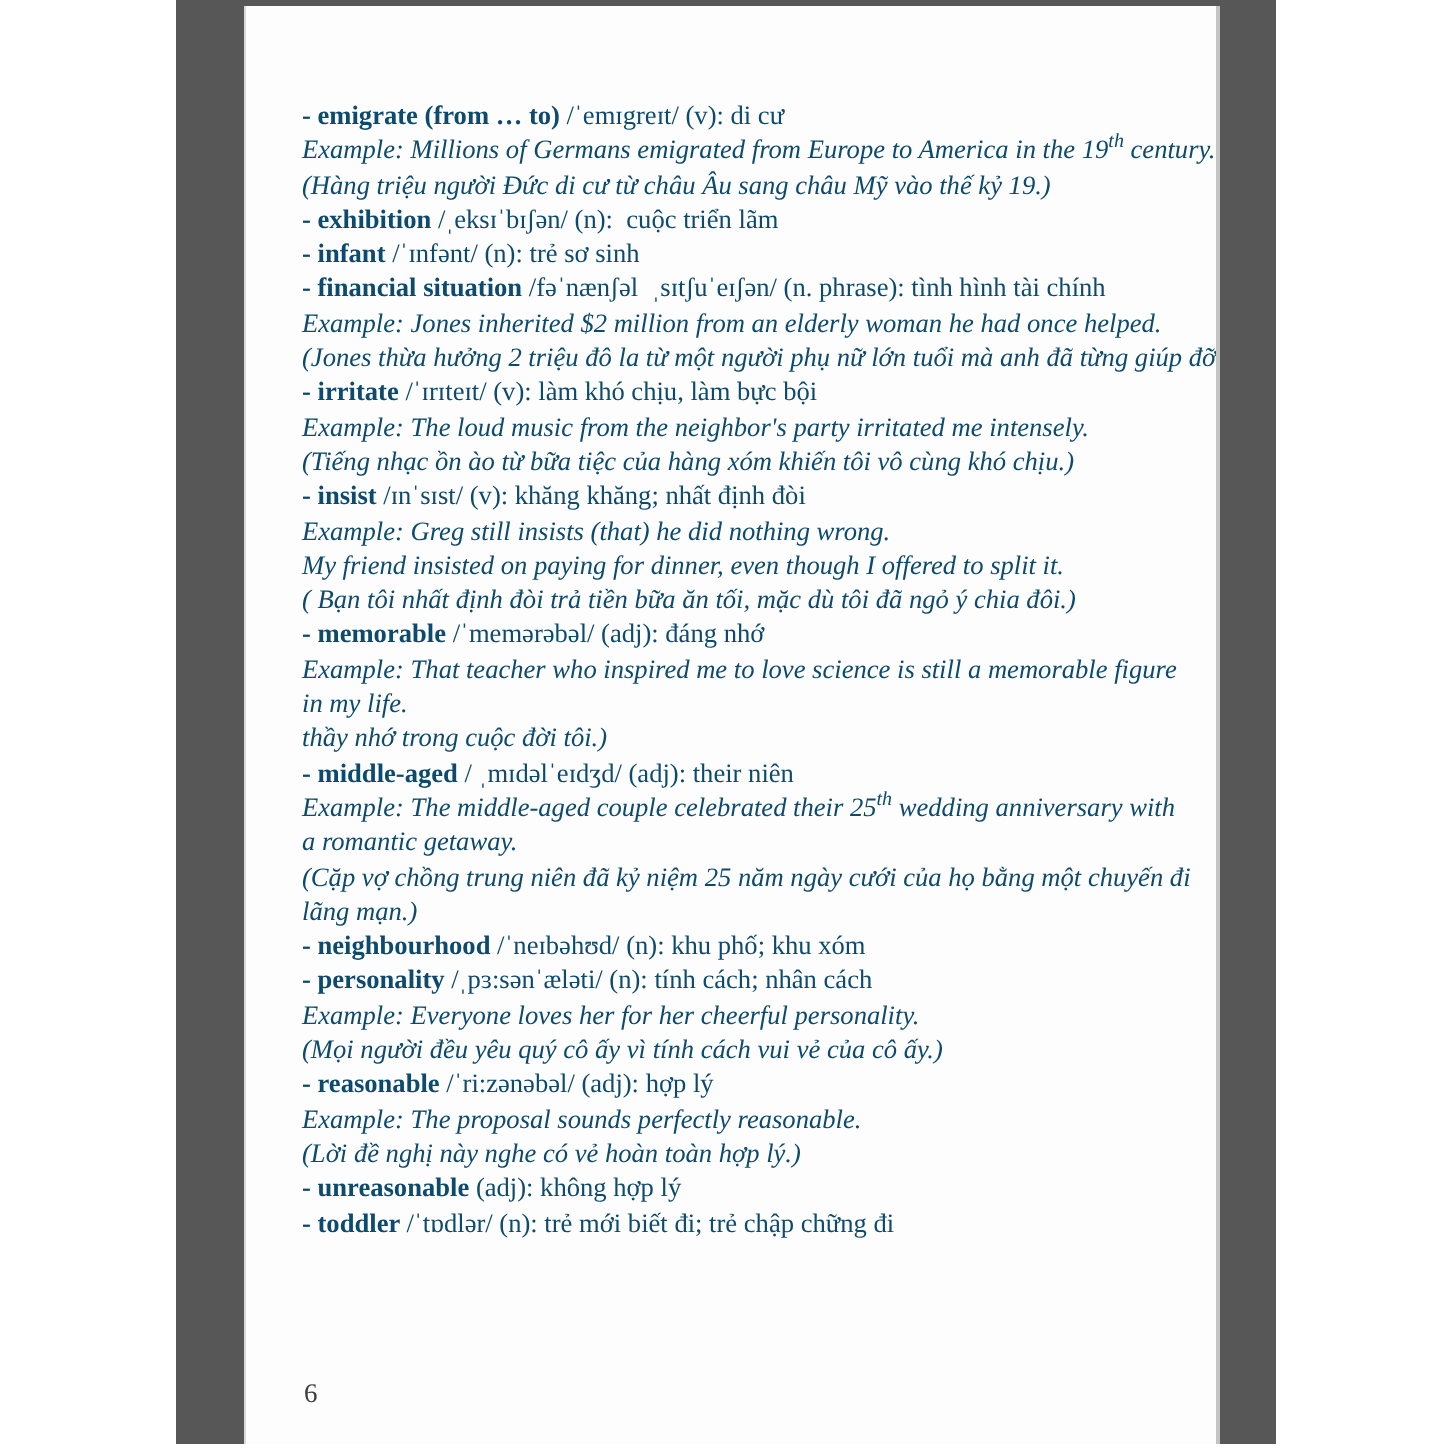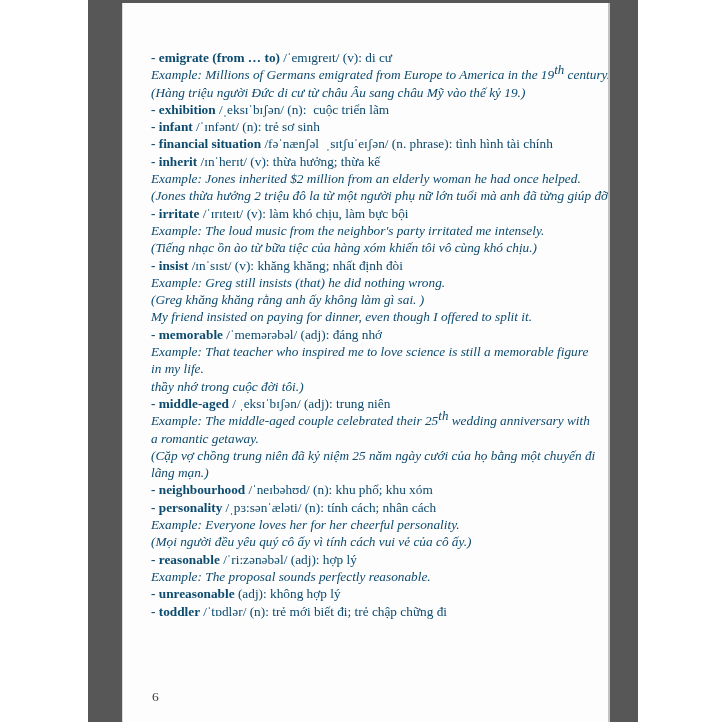--- a/index.html
+++ b/index.html
@@ -49,21 +49,21 @@
     line-height: 17.3px;
     color: #0c4a6e;
     white-space: pre;
   }
   .example, .translation {
     font-style: italic;
   }
   .seg-bold { font-weight: bold; }
   .seg-sup {
     vertical-align: super;
-    font-size: 13px;
+    font-size: 10px;
     line-height: 0;
     font-style: italic;
   }
   .page-number {
     position: absolute;
     left: 29px;
     bottom: 17px;
     font-size: 13.5px;
     color: #3c3c3c;
   }
@@ -74,44 +74,44 @@
 <div class="canvas">
   <div class="photo">
     <div class="page">
       <div class="content">
           <div class="line entry"><span class="seg-bold">- emigrate (from … to) </span><span class="seg-plain">/ˈemɪgreɪt/ (v): di cư</span></div>
           <div class="line example"><span class="seg-plain">Example: Millions of Germans emigrated from Europe to America in the 19</span><span class="seg-sup">th</span><span class="seg-plain"> century.</span></div>
           <div class="line translation"><span class="seg-plain">(Hàng triệu người Đức di cư từ châu Âu sang châu Mỹ vào thế kỷ 19.)</span></div>
           <div class="line entry"><span class="seg-bold">- exhibition </span><span class="seg-plain">/ˌeksɪˈbɪʃən/ (n):  cuộc triển lãm</span></div>
           <div class="line entry"><span class="seg-bold">- infant </span><span class="seg-plain">/ˈɪnfənt/ (n): trẻ sơ sinh</span></div>
           <div class="line entry"><span class="seg-bold">- financial situation </span><span class="seg-plain">/fəˈnænʃəl  ˌsɪtʃuˈeɪʃən/ (n. phrase): tình hình tài chính</span></div>
-          <div class="line entry"><span class="seg-bold">- inherit </span><span class="seg-plain">/ɪnˈherɪt/ (v): thừa hưởng; thừa kế</span></div>
           <div class="line example"><span class="seg-plain">Example: Jones inherited $2 million from an elderly woman he had once helped.</span></div>
           <div class="line translation"><span class="seg-plain">(Jones thừa hưởng 2 triệu đô la từ một người phụ nữ lớn tuổi mà anh đã từng giúp đỡ.)</span></div>
           <div class="line entry"><span class="seg-bold">- irritate </span><span class="seg-plain">/ˈɪrɪteɪt/ (v): làm khó chịu, làm bực bội</span></div>
           <div class="line example"><span class="seg-plain">Example: The loud music from the neighbor's party irritated me intensely.</span></div>
           <div class="line translation"><span class="seg-plain">(Tiếng nhạc ồn ào từ bữa tiệc của hàng xóm khiến tôi vô cùng khó chịu.)</span></div>
           <div class="line entry"><span class="seg-bold">- insist </span><span class="seg-plain">/ɪnˈsɪst/ (v): khăng khăng; nhất định đòi</span></div>
           <div class="line example"><span class="seg-plain">Example: Greg still insists (that) he did nothing wrong.</span></div>
-          <div class="line translation"><span class="seg-plain">(Greg khăng khăng rằng anh ấy không làm gì sai. )</span></div>
           <div class="line example"><span class="seg-plain">My friend insisted on paying for dinner, even though I offered to split it.</span></div>
+          <div class="line translation"><span class="seg-plain">( Bạn tôi nhất định đòi trả tiền bữa ăn tối, mặc dù tôi đã ngỏ ý chia đôi.)</span></div>
           <div class="line entry"><span class="seg-bold">- memorable </span><span class="seg-plain">/ˈmemərəbəl/ (adj): đáng nhớ</span></div>
           <div class="line example"><span class="seg-plain">Example: That teacher who inspired me to love science is still a memorable figure</span></div>
           <div class="line example"><span class="seg-plain">in my life.</span></div>
           <div class="line translation"><span class="seg-plain">thầy nhớ trong cuộc đời tôi.)</span></div>
-          <div class="line entry"><span class="seg-bold">- middle-aged </span><span class="seg-plain">/ ˌeksɪˈbɪʃən/ (adj): trung niên</span></div>
+          <div class="line entry"><span class="seg-bold">- middle-aged </span><span class="seg-plain">/ ˌmɪdəlˈeɪdʒd/ (adj): their niên</span></div>
           <div class="line example"><span class="seg-plain">Example: The middle-aged couple celebrated their 25</span><span class="seg-sup">th</span><span class="seg-plain"> wedding anniversary with</span></div>
           <div class="line example"><span class="seg-plain">a romantic getaway.</span></div>
           <div class="line translation"><span class="seg-plain">(Cặp vợ chồng trung niên đã kỷ niệm 25 năm ngày cưới của họ bằng một chuyến đi</span></div>
           <div class="line translation"><span class="seg-plain">lãng mạn.)</span></div>
           <div class="line entry"><span class="seg-bold">- neighbourhood </span><span class="seg-plain">/ˈneɪbəhʊd/ (n): khu phố; khu xóm</span></div>
           <div class="line entry"><span class="seg-bold">- personality </span><span class="seg-plain">/ˌpɜ:sənˈæləti/ (n): tính cách; nhân cách</span></div>
           <div class="line example"><span class="seg-plain">Example: Everyone loves her for her cheerful personality.</span></div>
           <div class="line translation"><span class="seg-plain">(Mọi người đều yêu quý cô ấy vì tính cách vui vẻ của cô ấy.)</span></div>
           <div class="line entry"><span class="seg-bold">- reasonable </span><span class="seg-plain">/ˈri:zənəbəl/ (adj): hợp lý</span></div>
           <div class="line example"><span class="seg-plain">Example: The proposal sounds perfectly reasonable.</span></div>
+          <div class="line translation"><span class="seg-plain">(Lời đề nghị này nghe có vẻ hoàn toàn hợp lý.)</span></div>
           <div class="line entry"><span class="seg-bold">- unreasonable </span><span class="seg-plain">(adj): không hợp lý</span></div>
           <div class="line entry"><span class="seg-bold">- toddler </span><span class="seg-plain">/ˈtɒdlər/ (n): trẻ mới biết đi; trẻ chập chững đi</span></div>
         </div>
       <div class="page-number">6</div>
     </div>
   </div>
 </div>
 
 </body></html>

